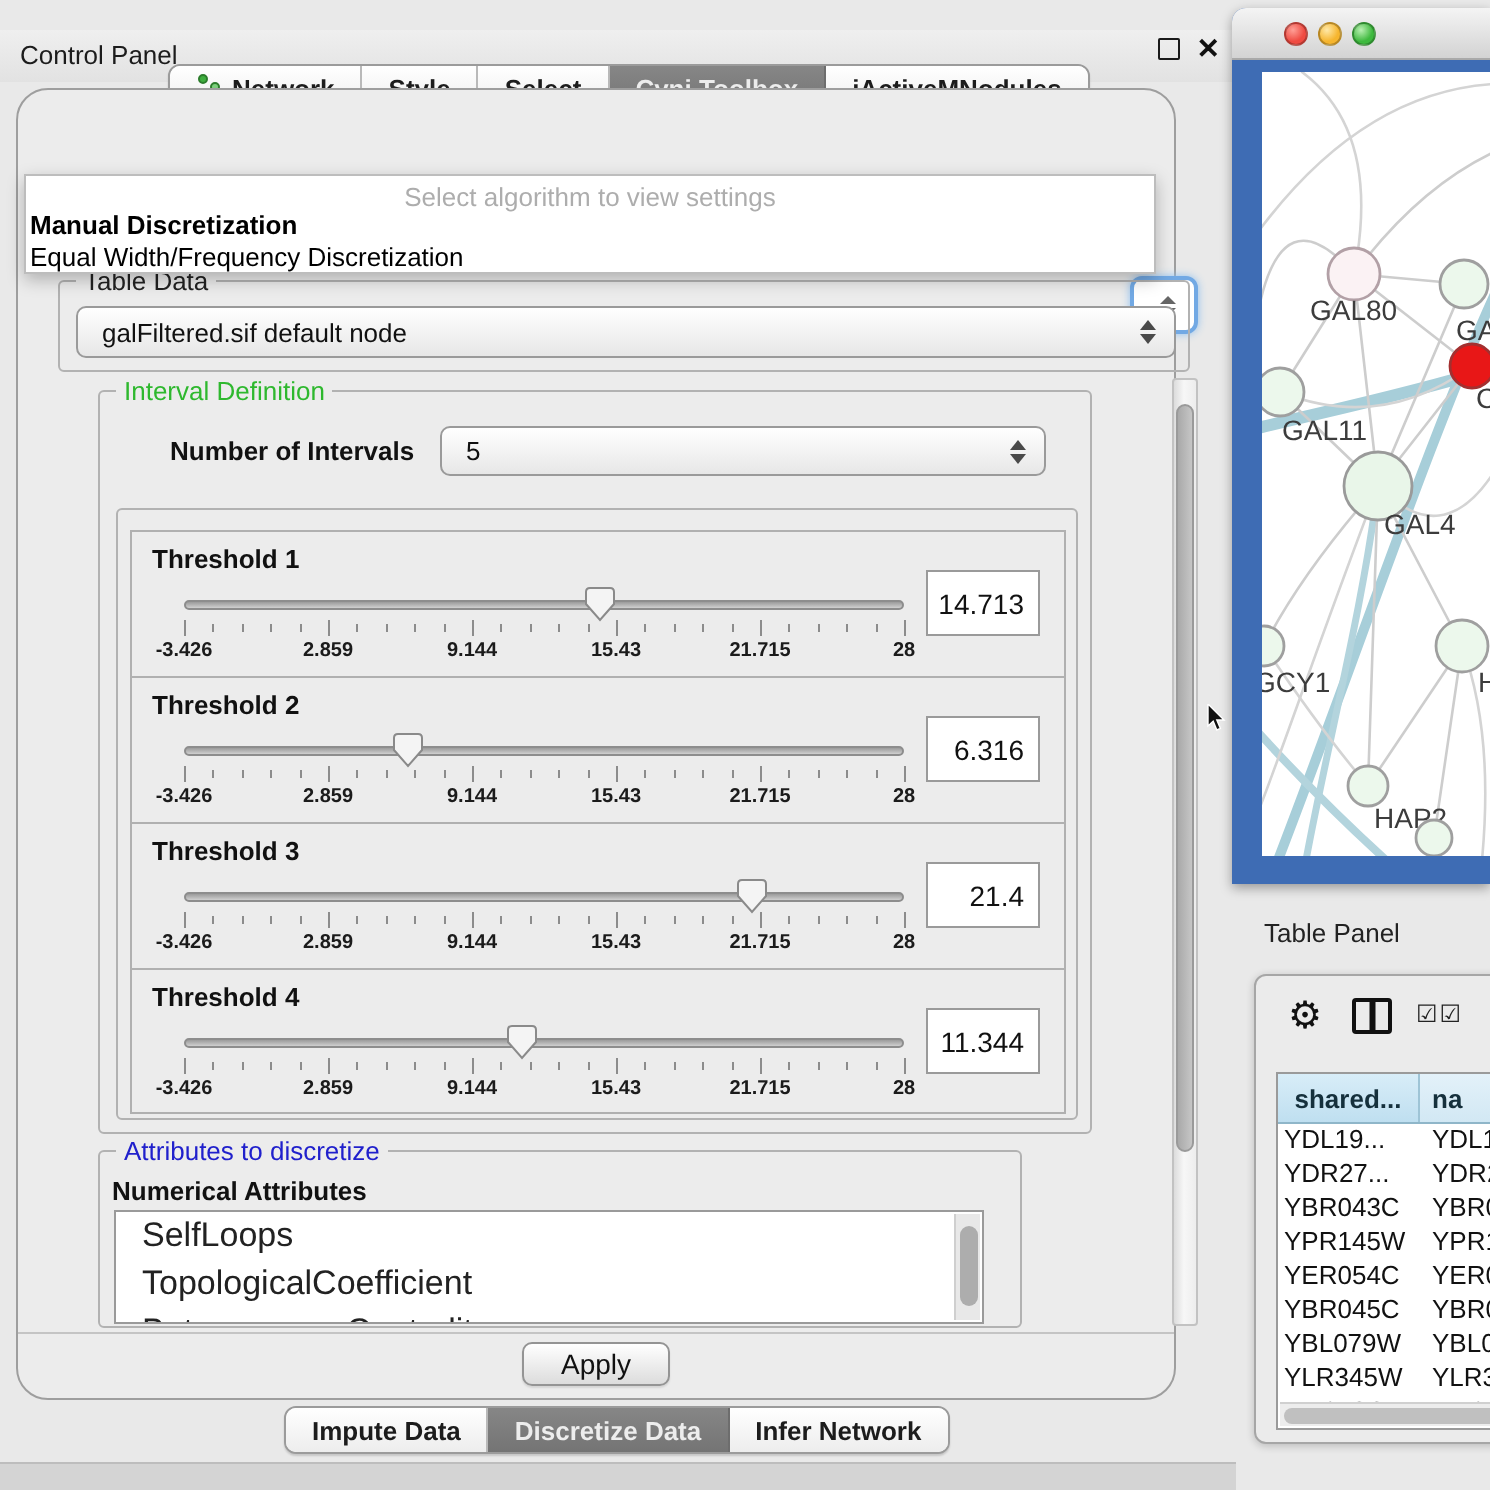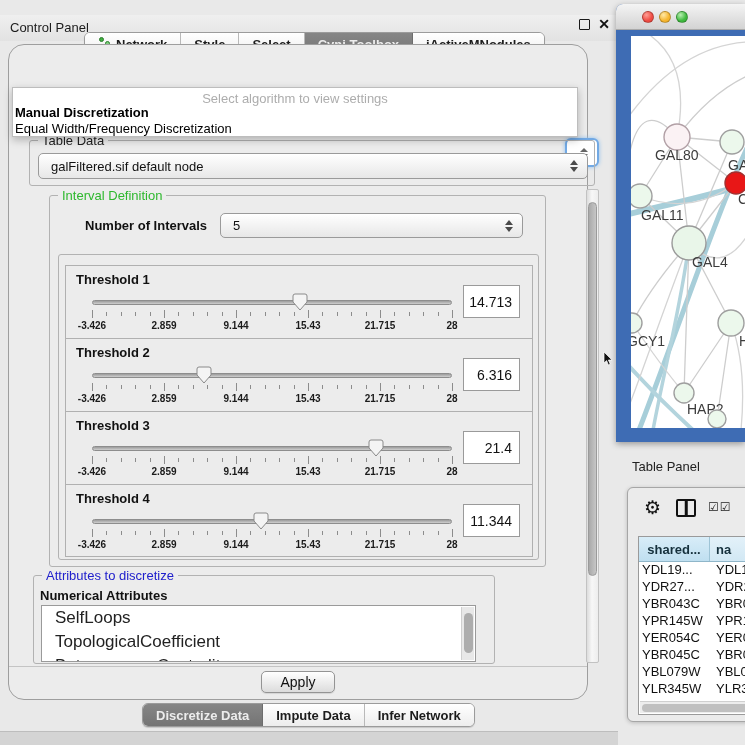--- a/index.html
+++ b/index.html
@@ -396,45 +396,45 @@
                   <span style="left: 100%;">28</span>
                 </div>
             </div>
             <div class="thr-value">11.344</div>
           </div>
 
         </div>
       </div>
     </div>
 
-    <div class="gbox" style="left:24px; top:530px; width:462px; height:89px;">
+    <div class="gbox" style="left:40px; top:530px; width:462px; height:89px;">
       <span class="gtitle blue">Attributes to discretize</span>
       <div class="attr-subtitle">Numerical Attributes</div>
       <div class="attr-list">
         <div class="item">SelfLoops</div>
         <div class="item">TopologicalCoefficient</div>
         <div class="item">BetweennessCentrality</div>
         <div class="list-scroll">
             <div class="list-thumb"></div>
           </div>
       </div>
     </div>
 
     <div class="apply-divider"></div>
     <div class="apply-row">
       <button class="btn">Apply</button>
     </div>
   </div>
 
   <div class="tabstrip" style="left:142px; top:703px;">
+    <div class="tab">
+        <span>Impute Data</span>
+      </div>
     <div class="tab selected">
         <span>Discretize Data</span>
-      </div>
-    <div class="tab">
-        <span>Impute Data</span>
       </div>
     <div class="tab">
         <span>Infer Network</span>
       </div>
   </div>
   <div class="bottom-strip"></div>
 
   <div class="popup">
     <div class="hint">Select algorithm to view settings</div>
     <div class="item b">Manual Discretization</div>

